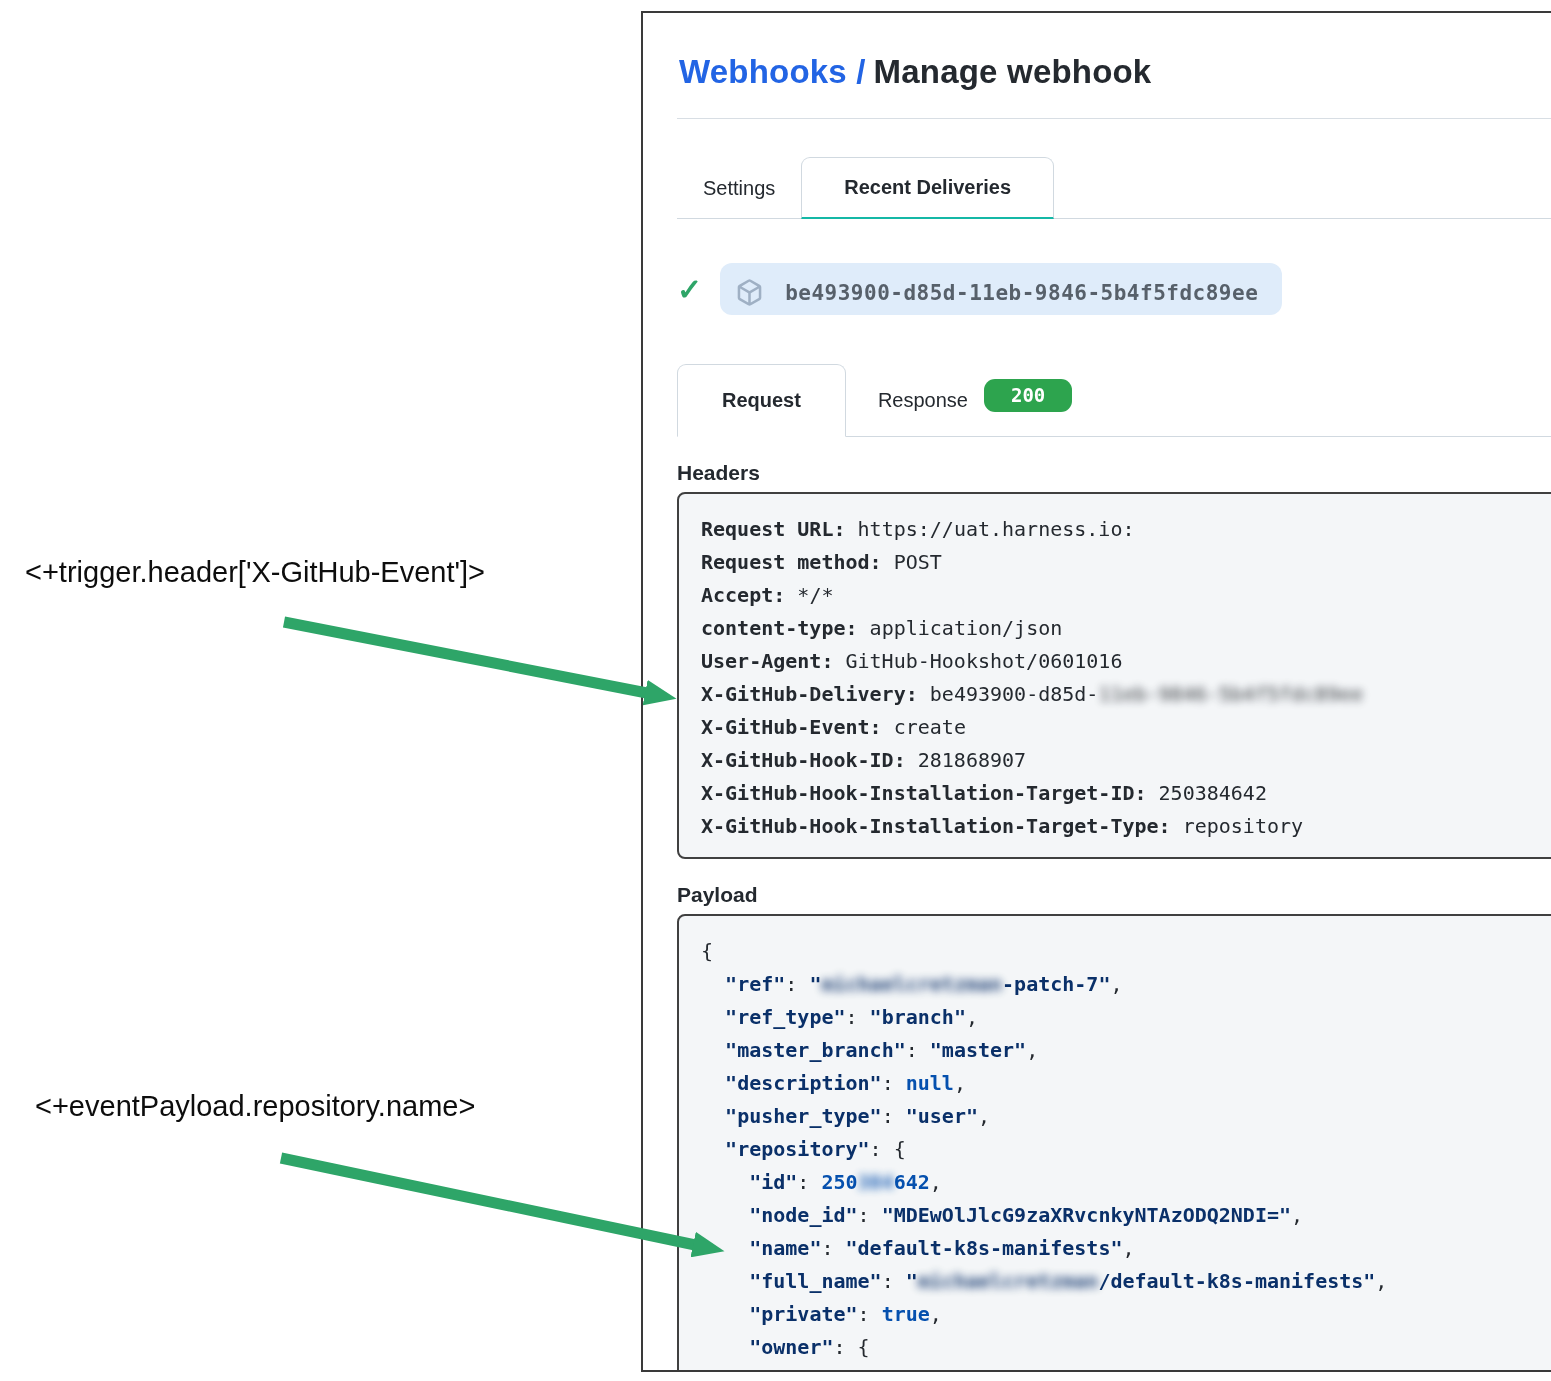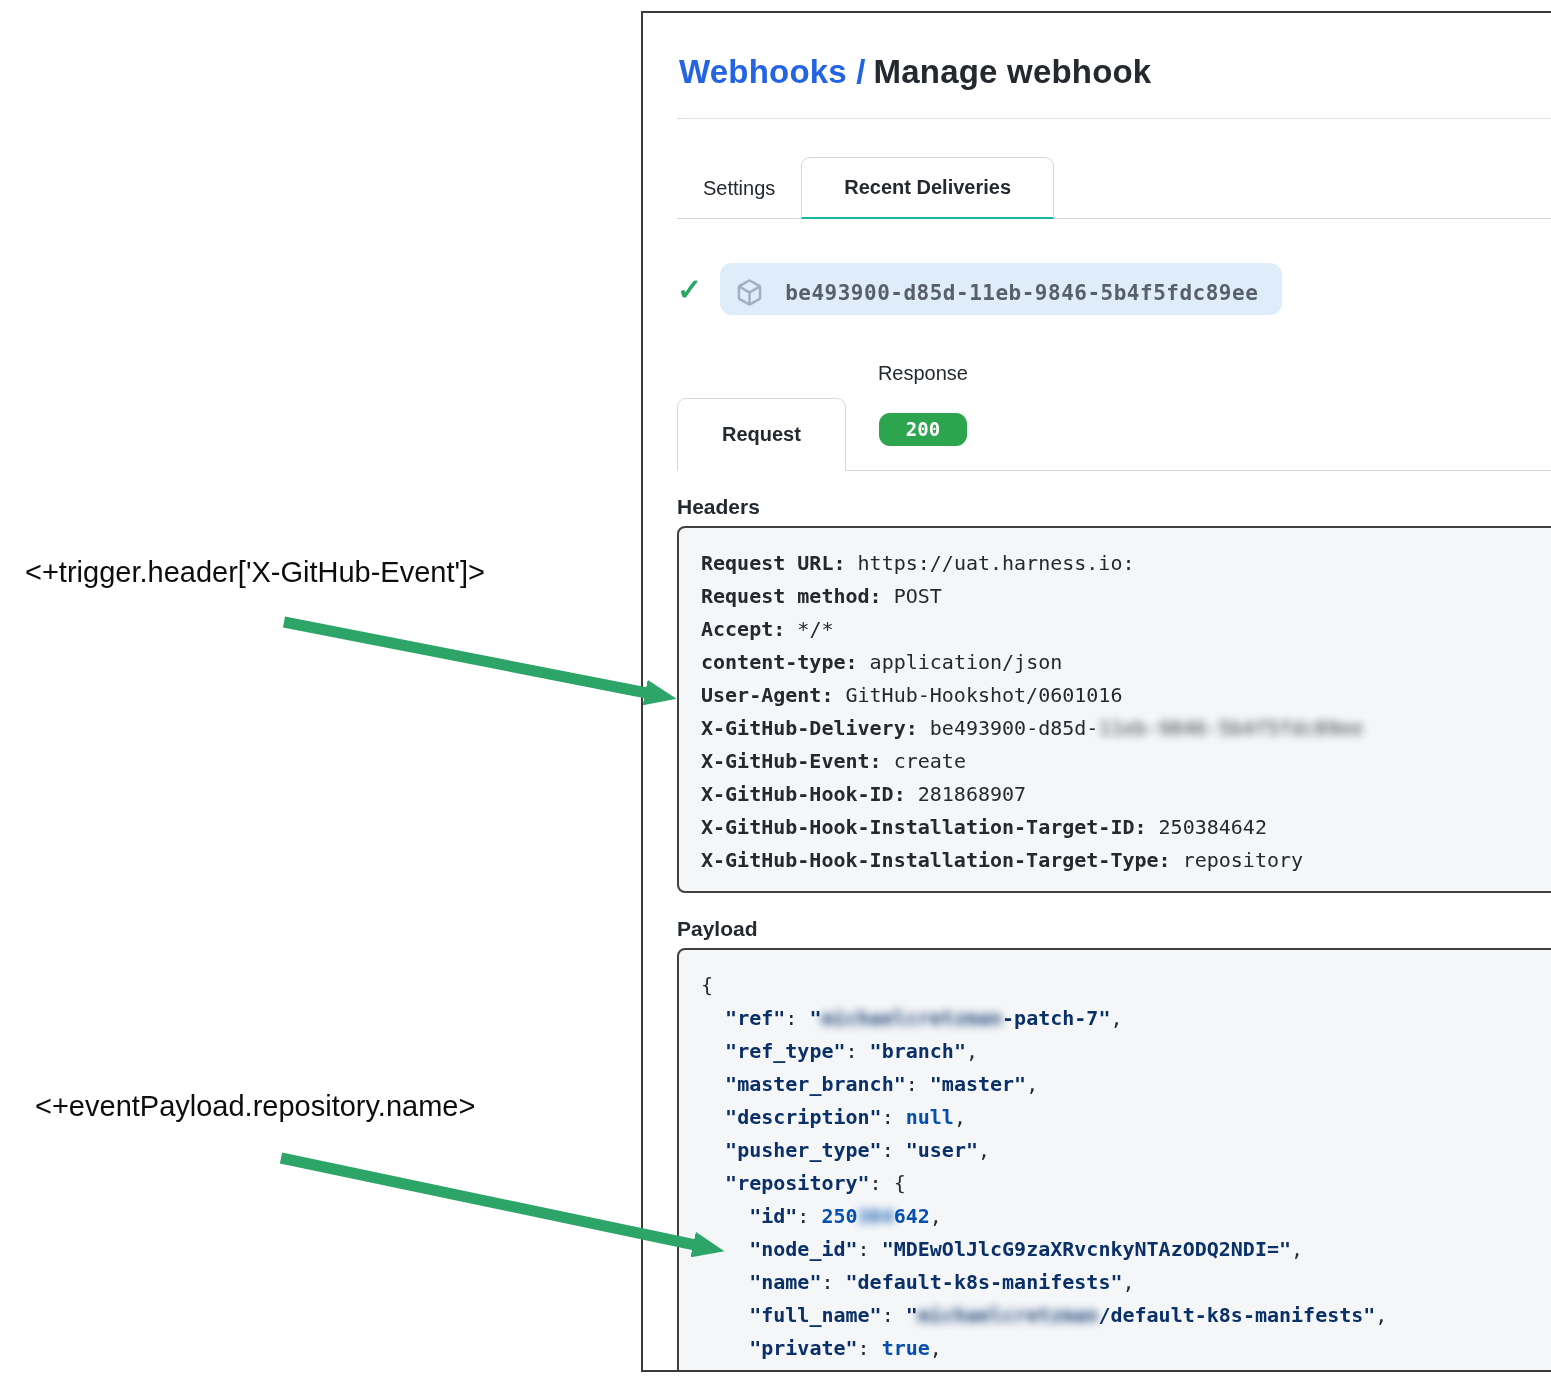--- a/index.html
+++ b/index.html
@@ -38,21 +38,21 @@
   .check{color:var(--green);font-size:30px;font-weight:700;line-height:1;transform:translateY(1px);}
   .pill{display:flex;align-items:center;gap:22px;background:var(--pill-bg);
     border-radius:12px;padding:16px 24px 9px 16px;cursor:pointer;}
   .pill .cube{flex:0 0 auto;}
   .pill .id{font-family:"DejaVu Sans Mono", monospace;font-size:21px;font-weight:600;color:var(--muted);letter-spacing:.5px;}
 
   .tabbar2{margin-top:23px;}
   .tab2-active{font-size:20px;font-weight:600;color:#24292f;background:#fff;
     border:1px solid var(--border);border-bottom:1px solid #fff;margin-bottom:-1px;
     border-radius:9px 9px 0 0;padding:24px 44px;cursor:pointer;margin-top:26px;}
-  .tab2{display:flex;align-items:center;gap:28px;font-size:20px;color:#24292f;padding:24px 32px;cursor:pointer;flex-direction:column;}
+  .tab2{display:flex;align-items:flex-end;gap:16px;font-size:20px;color:#24292f;padding:24px 32px;cursor:pointer;}
   .badge{background:var(--badge-green);color:#fff;font-family:"DejaVu Sans Mono", monospace;
     font-size:19px;font-weight:700;border-radius:11px;padding:4px 27px;line-height:1.3;}
 
   h3.sec{font-size:21px;font-weight:700;color:#24292f;margin:24px 6px 0 0;}
   .codeblock{background:var(--code-bg);border:2px solid #404040;border-radius:8px;
     margin:7px 24px 0 0;padding:19px 20px 14px 22px;
     font-family:"DejaVu Sans Mono", monospace;font-size:20px;color:#24292f;}
   .code-line{white-space:pre;line-height:33px;}
   .hk{font-weight:700;color:#24292f;}
   .c-plain{color:#24292f;}

